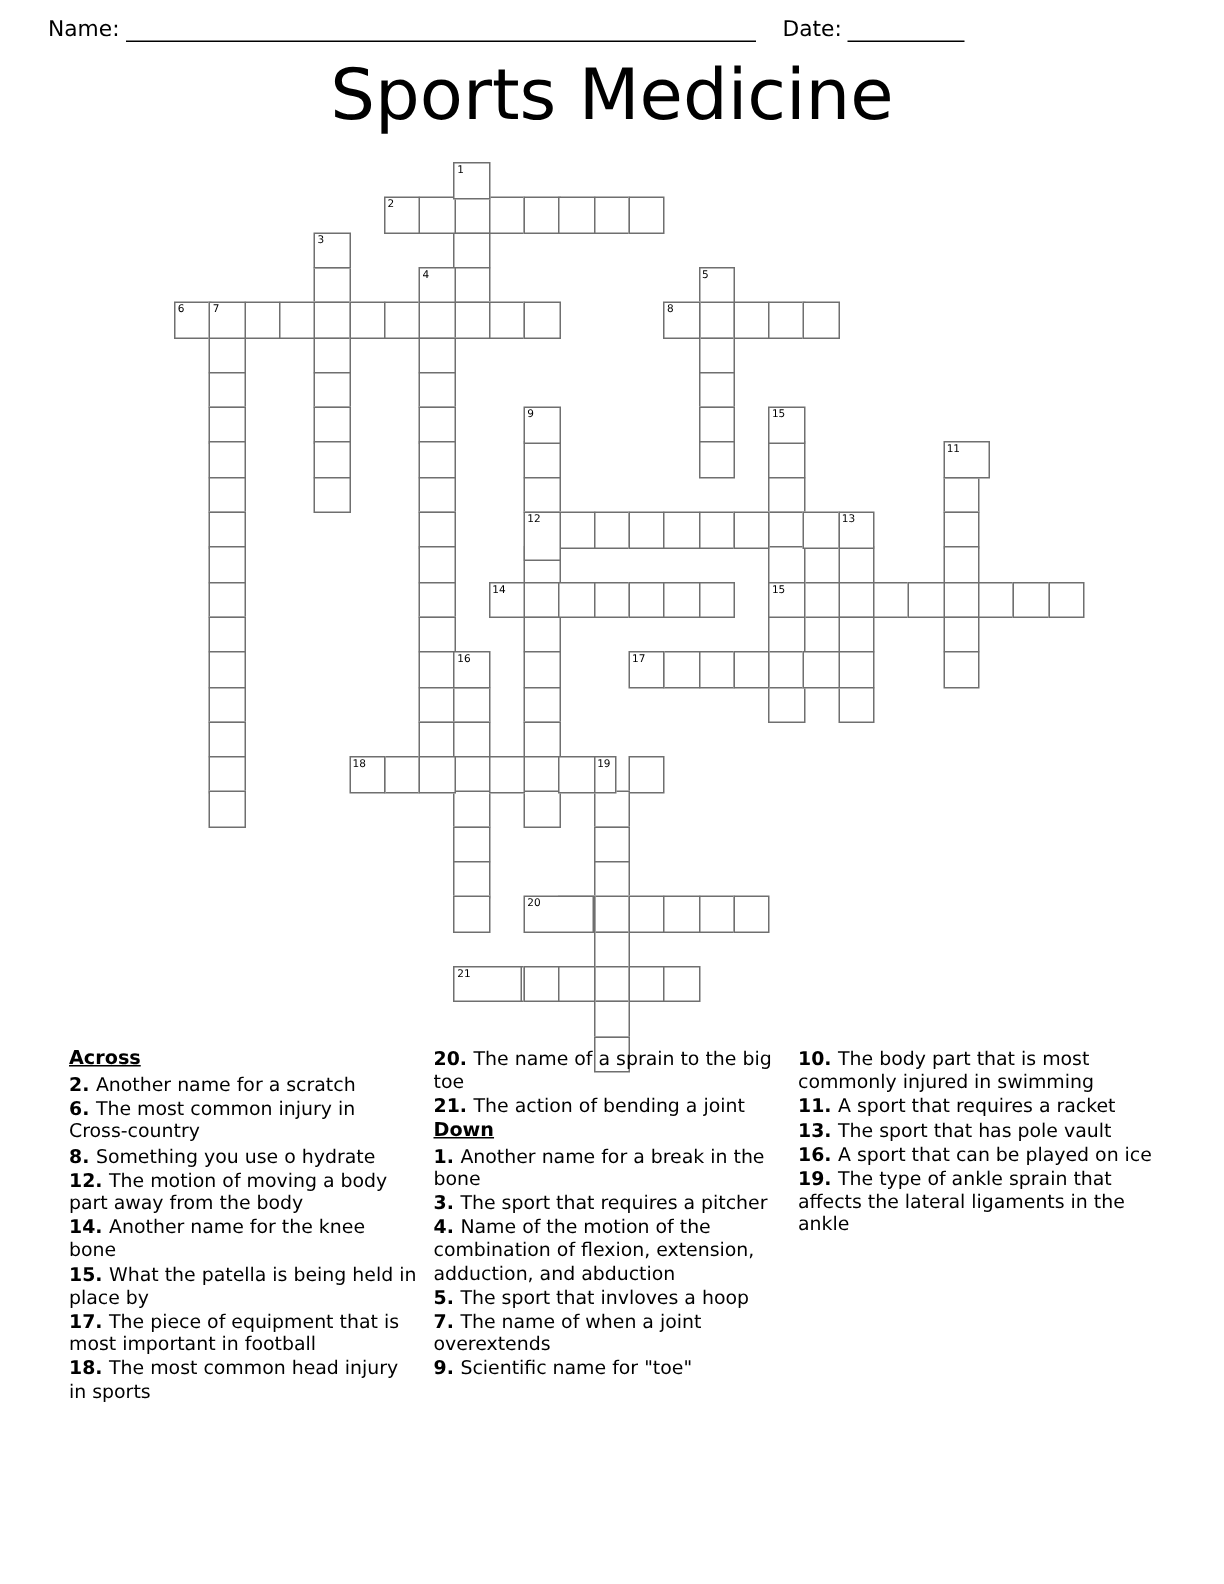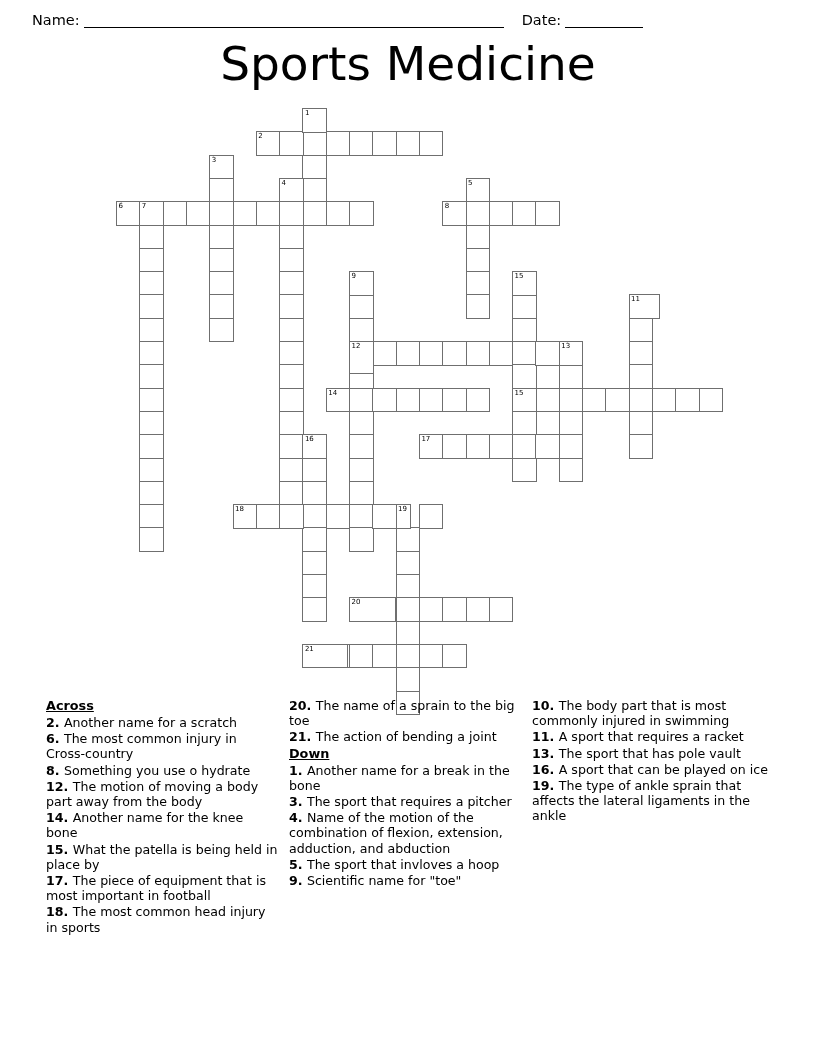--- a/index.html
+++ b/index.html
@@ -352,20 +352,21 @@
       <p class="clue"><span class="cn">18. </span><span>The most common head injury in sports</span></p>
     </div>
   <div class="clue-col c2" id="clue-col-2">
       <p class="clue"><span class="cn">20. </span><span>The name of a sprain to the big toe</span></p>
       <p class="clue"><span class="cn">21. </span><span>The action of bending a joint</span></p>
       <p class="section-head">Down</p>
       <p class="clue"><span class="cn">1. </span><span>Another name for a break in the bone</span></p>
       <p class="clue"><span class="cn">3. </span><span>The sport that requires a pitcher</span></p>
       <p class="clue"><span class="cn">4. </span><span>Name of the motion of the combination of flexion, extension, adduction, and abduction</span></p>
       <p class="clue"><span class="cn">5. </span><span>The sport that invloves a hoop</span></p>
+      <p class="clue"><span class="cn">7. </span><span>The name of when a joint overextends</span></p>
       <p class="clue"><span class="cn">9. </span><span>Scientific name for "toe"</span></p>
     </div>
   <div class="clue-col c3" id="clue-col-3">
       <p class="clue"><span class="cn">10. </span><span>The body part that is most commonly injured in swimming</span></p>
       <p class="clue"><span class="cn">11. </span><span>A sport that requires a racket</span></p>
       <p class="clue"><span class="cn">13. </span><span>The sport that has pole vault</span></p>
       <p class="clue"><span class="cn">16. </span><span>A sport that can be played on ice</span></p>
       <p class="clue"><span class="cn">19. </span><span>The type of ankle sprain that affects the lateral ligaments in the ankle</span></p>
     </div>
 </div>

